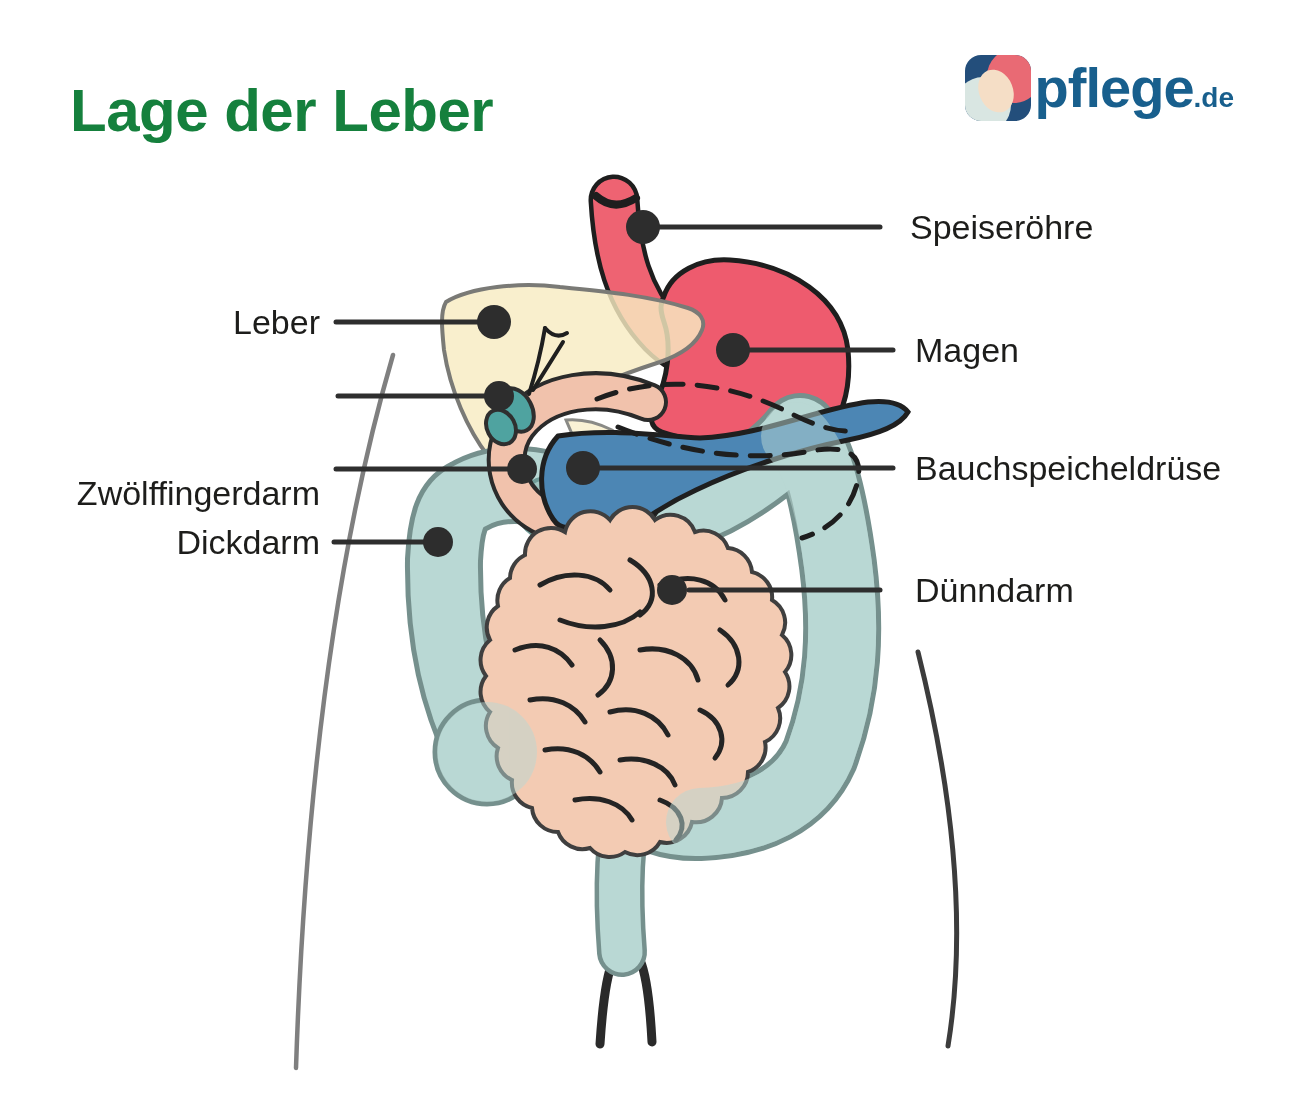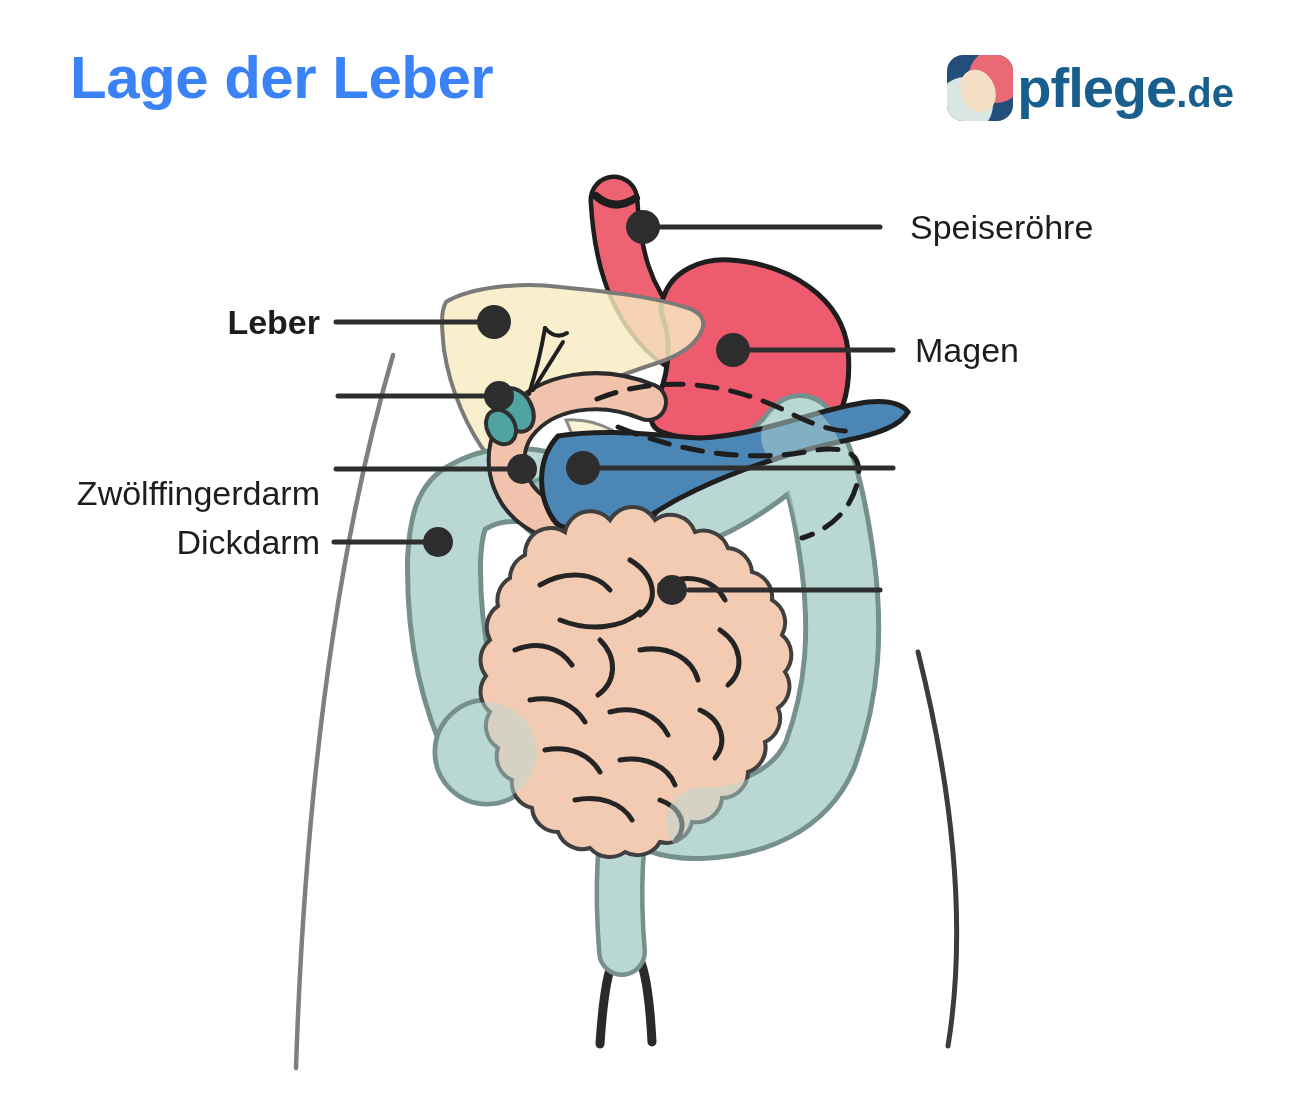--- a/index.html
+++ b/index.html
@@ -1,38 +1,38 @@
 <!DOCTYPE html>
 <html><head>
 <meta charset="utf-8">
 <style>
   html,body{margin:0;padding:0;background:#ffffff;}
   body{width:1300px;height:1100px;position:relative;overflow:hidden;
        font-family:"Liberation Sans", sans-serif;}
   .stage{position:absolute;inset:0;width:1300px;height:1100px;}
-  .title{position:absolute;left:70px;top:43px;font-size:60px;font-weight:700;
-         color:#3b82f6;letter-spacing:-0.5px;text-align:center;}
+  .title{position:absolute;left:70px;top:76px;font-size:60px;font-weight:700;
+         color:#15803d;letter-spacing:-0.5px;text-align:center;}
   
   .logo{position:absolute;top:55px;right:66px;display:flex;align-items:center;gap:4px;}
   .logo-square{width:66px;height:66px;border-radius:16px;background:#234e7b;
                position:relative;overflow:hidden;flex:0 0 auto;}
   .logo-circle-mint{position:absolute;width:56px;height:56px;border-radius:50%;
                     background:#d9e6e2;left:-10px;top:22px;}
   .logo-circle-red{position:absolute;width:54px;height:54px;border-radius:50%;
                    background:#e96a74;left:22px;top:-6px;}
   .logo-circle-peach{position:absolute;width:34px;height:44px;border-radius:50%;
                      background:#f5dec6;left:14px;top:14px;transform:rotate(-22deg);}
   .logo-text{display:flex;align-items:baseline;color:#185f8d;}
   .logo-brand{font-size:56px;font-weight:700;letter-spacing:-1px;line-height:1;}
-  .logo-tld{font-size:40px;font-weight:700;line-height:1;}
+  .logo-tld{font-size:28px;font-weight:700;line-height:1;}
   
   .olabel{position:absolute;font-size:34px;color:#1d1d1b;white-space:nowrap;
           transform:translateY(-50%);}
   .olabel.left{text-align:right;}
-  .olabel.bold{font-weight:700;text-align:right;}
+  .olabel.bold{font-weight:400;text-align:right;}
   .lbl-speiseroehre{top:227px;left:910px;}
   .lbl-leber{top:322px;right:980px;}
   .lbl-gallenblase{top:396px;right:980px;}
   .lbl-zwoelffingerdarm{top:469px;right:980px;margin-top:24px;}
   .lbl-dickdarm{top:542px;right:980px;}
   .lbl-magen{top:350px;left:915px;}
   .lbl-bauchspeicheldruese{top:468px;left:915px;}
   .lbl-duenndarm{top:590px;left:915px;}
 </style>
 </head>
@@ -180,14 +180,16 @@
       <circle cx="583" cy="468" r="17"></circle>
       <circle cx="672" cy="590" r="15"></circle>
     </g>
   </svg>
 
   <div class="olabel right lbl-speiseroehre">Speiseröhre</div>
   <div class="olabel left bold lbl-leber">Leber</div>
   <div class="olabel left lbl-zwoelffingerdarm">Zwölffingerdarm</div>
   <div class="olabel left lbl-dickdarm">Dickdarm</div>
   <div class="olabel right lbl-magen">Magen</div>
+  <div class="olabel right lbl-bauchspeicheldruese">Bauchspeicheldrüse</div>
+  <div class="olabel right lbl-duenndarm">Dünndarm</div>
 
 </div>
 
 </body></html>

